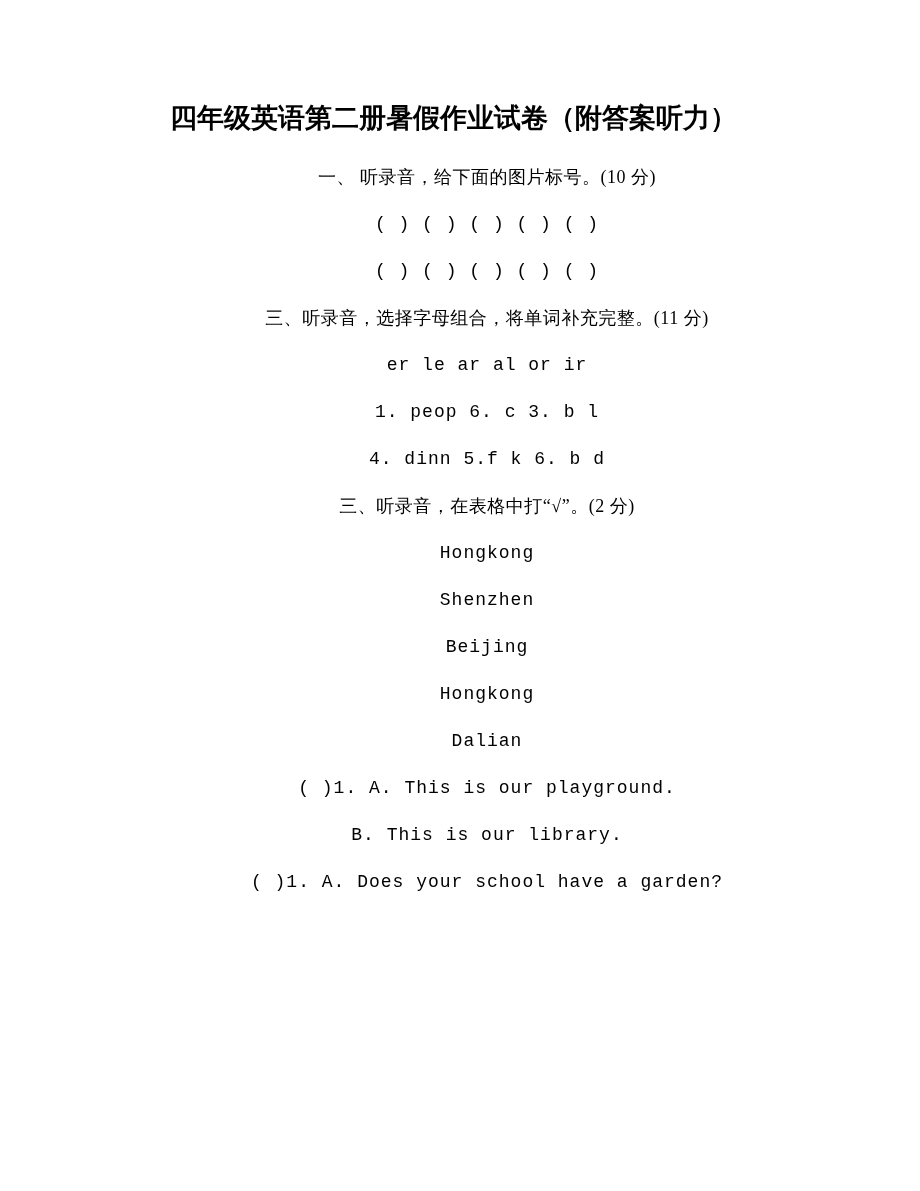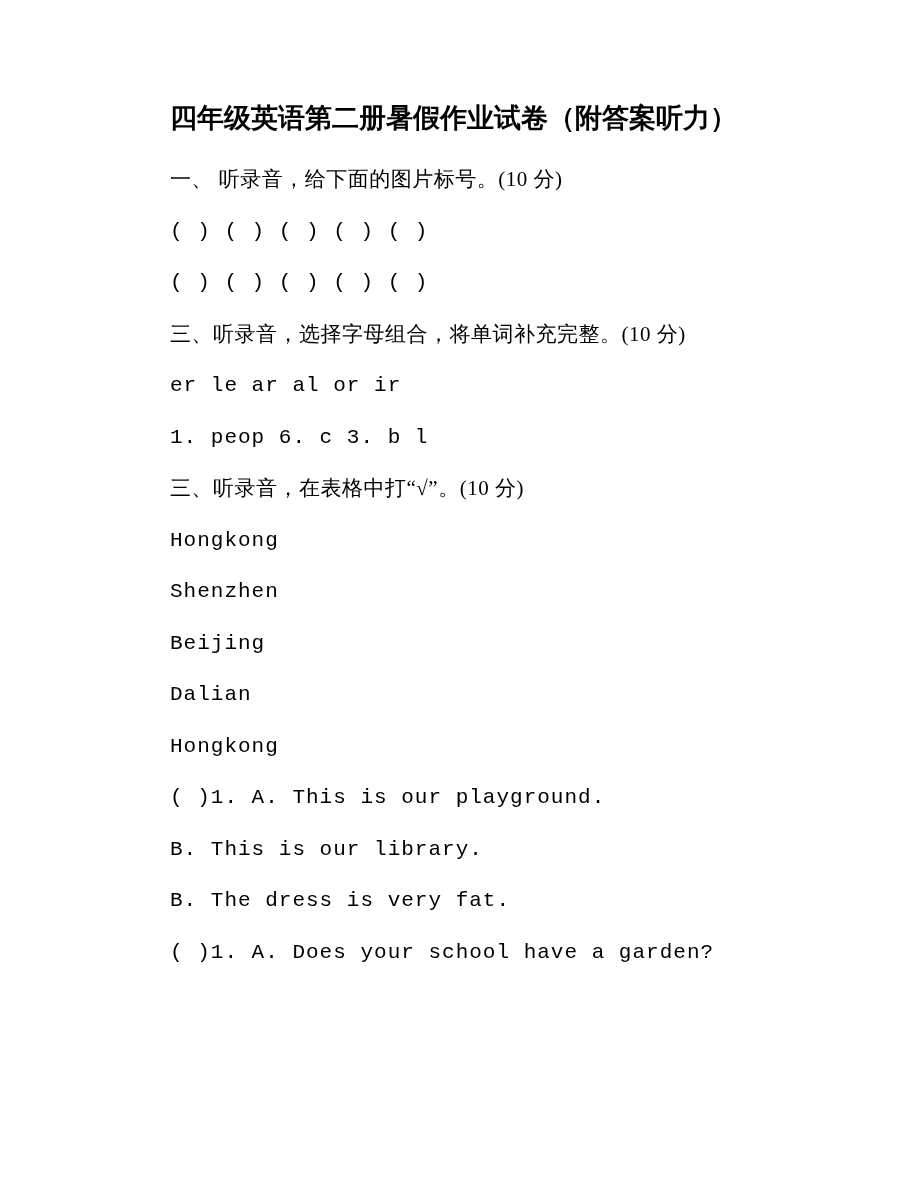--- a/index.html
+++ b/index.html
@@ -17,51 +17,52 @@
   }
   .title {
     font-family: "Microsoft YaHei", "SimHei", sans-serif;
     font-weight: 700;
     font-size: 27px;
     text-align: left;
     margin-bottom: 28px;
     letter-spacing: 0px;
   }
   .line {
-    font-size: 21px;
+    font-size: 18px;
     line-height: 1.5;
     margin-bottom: 20px;
     font-family: "SimSun", "宋体", serif;
     letter-spacing: 0.5px;
+    text-align: center;
   }
   .mono {
     font-family: "SimSun","Courier New", monospace;
     letter-spacing: 1px;
   }
 </style>
 </head>
 <body>
 
 <div class="page">
 
   <div class="title">四年级英语第二册暑假作业试卷（附答案听力）</div>
 
   <div class="line">一、 听录音，给下面的图片标号。(10 分)</div>
   <div class="line mono">( )  ( )  ( )  ( )  ( )</div>
   <div class="line mono">( )  ( )  ( )  ( )  ( )</div>
 
-  <div class="line">三、听录音，选择字母组合，将单词补充完整。(10 分)</div>
+  <div class="line">三、听录音，选择字母组合，将单词补充完整。(11 分)</div>
   <div class="line mono">er le ar al or ir</div>
   <div class="line mono">1. peop 6. c 3. b l</div>
+  <div class="line mono">4. dinn 5.f k 6. b d</div>
 
-  <div class="line">三、听录音，在表格中打“√”。(10 分)</div>
+  <div class="line">三、听录音，在表格中打“√”。(2 分)</div>
   <div class="line mono">Hongkong</div>
   <div class="line mono">Shenzhen</div>
   <div class="line mono">Beijing</div>
+  <div class="line mono">Hongkong</div>
   <div class="line mono">Dalian</div>
-  <div class="line mono">Hongkong</div>
 
   <div class="line mono">( )1. A. This is our playground.</div>
   <div class="line mono">B. This is our library.</div>
-  <div class="line mono">B. The dress is very fat.</div>
   <div class="line mono">( )1. A. Does your school have a garden?</div>
 
 </div>
 
 </body></html>

